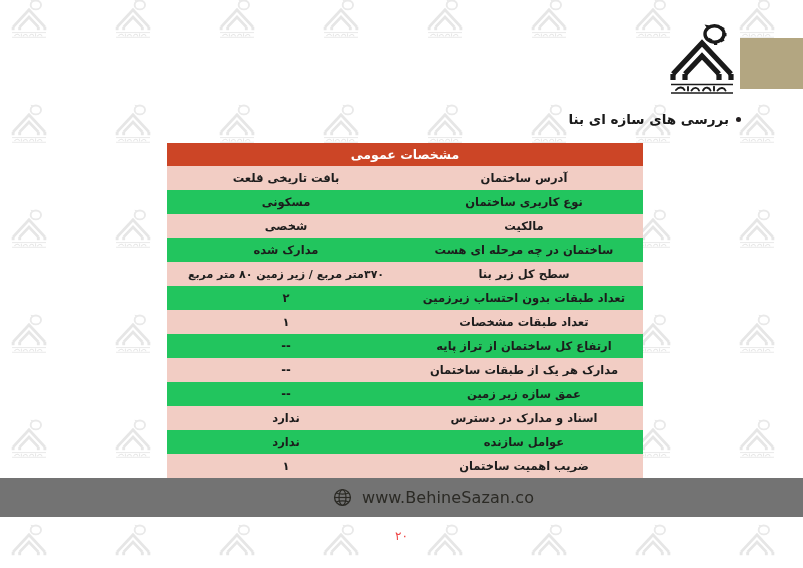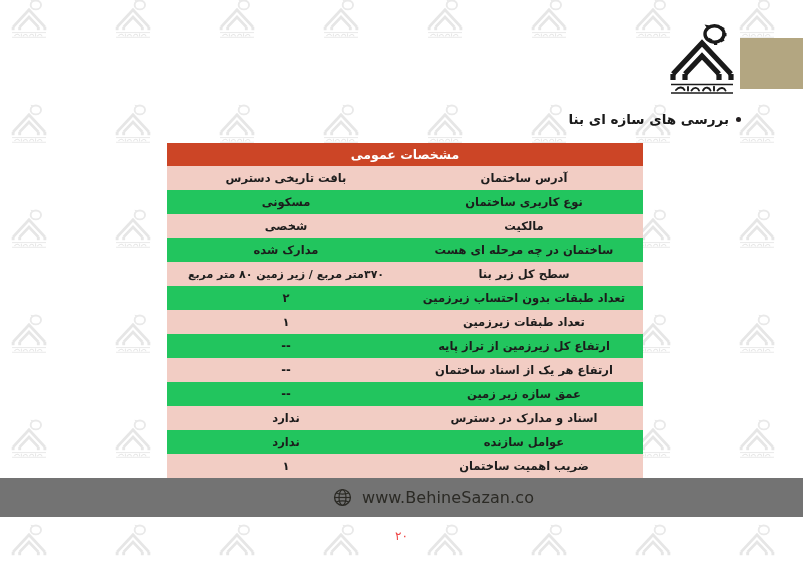--- a/index.html
+++ b/index.html
@@ -1137,21 +1137,21 @@
 
   <table id="spec-table">
     <thead>
       <tr>
         <th class="thead-cell" colspan="2">مشخصات عمومی</th>
       </tr>
     </thead>
     <tbody id="spec-table-body">
         <tr class="row-dark">
           <td class="cell cell-label">آدرس ساختمان</td>
-          <td class="cell cell-value"><span class="txt">بافت تاریخی دسترس</span></td>
+          <td class="cell cell-value"><span class="txt">بافت تاریخی قلعت</span></td>
         </tr>
         <tr class="row-light">
           <td class="cell cell-label">نوع کاربری ساختمان</td>
           <td class="cell cell-value"><span class="txt">مسکونی</span></td>
         </tr>
         <tr class="row-dark">
           <td class="cell cell-label">مالکیت</td>
           <td class="cell cell-value"><span class="txt">شخصی</span></td>
         </tr>
         <tr class="row-light">
@@ -1160,29 +1160,29 @@
         </tr>
         <tr class="row-dark">
           <td class="cell cell-label">سطح کل زیر بنا</td>
           <td class="cell cell-value small"><span class="txt">۳۷۰متر مربع / زیر زمین ۸۰ متر مربع</span></td>
         </tr>
         <tr class="row-light">
           <td class="cell cell-label">تعداد طبقات بدون احتساب زیرزمین</td>
           <td class="cell cell-value"><span class="txt">۲</span></td>
         </tr>
         <tr class="row-dark">
-          <td class="cell cell-label">تعداد طبقات زیرزمین</td>
+          <td class="cell cell-label">تعداد طبقات مشخصات</td>
           <td class="cell cell-value"><span class="txt">۱</span></td>
         </tr>
         <tr class="row-light">
-          <td class="cell cell-label">ارتفاع کل زیرزمین از تراز پایه</td>
+          <td class="cell cell-label">ارتفاع کل ساختمان از تراز پایه</td>
           <td class="cell cell-value"><span class="txt">--</span></td>
         </tr>
         <tr class="row-dark">
-          <td class="cell cell-label">ارتفاع هر یک از اسناد ساختمان</td>
+          <td class="cell cell-label">مدارک هر یک از طبقات ساختمان</td>
           <td class="cell cell-value"><span class="txt">--</span></td>
         </tr>
         <tr class="row-light">
           <td class="cell cell-label">عمق سازه زیر زمین</td>
           <td class="cell cell-value"><span class="txt">--</span></td>
         </tr>
         <tr class="row-dark">
           <td class="cell cell-label">اسناد و مدارک در دسترس</td>
           <td class="cell cell-value"><span class="txt">ندارد</span></td>
         </tr>

